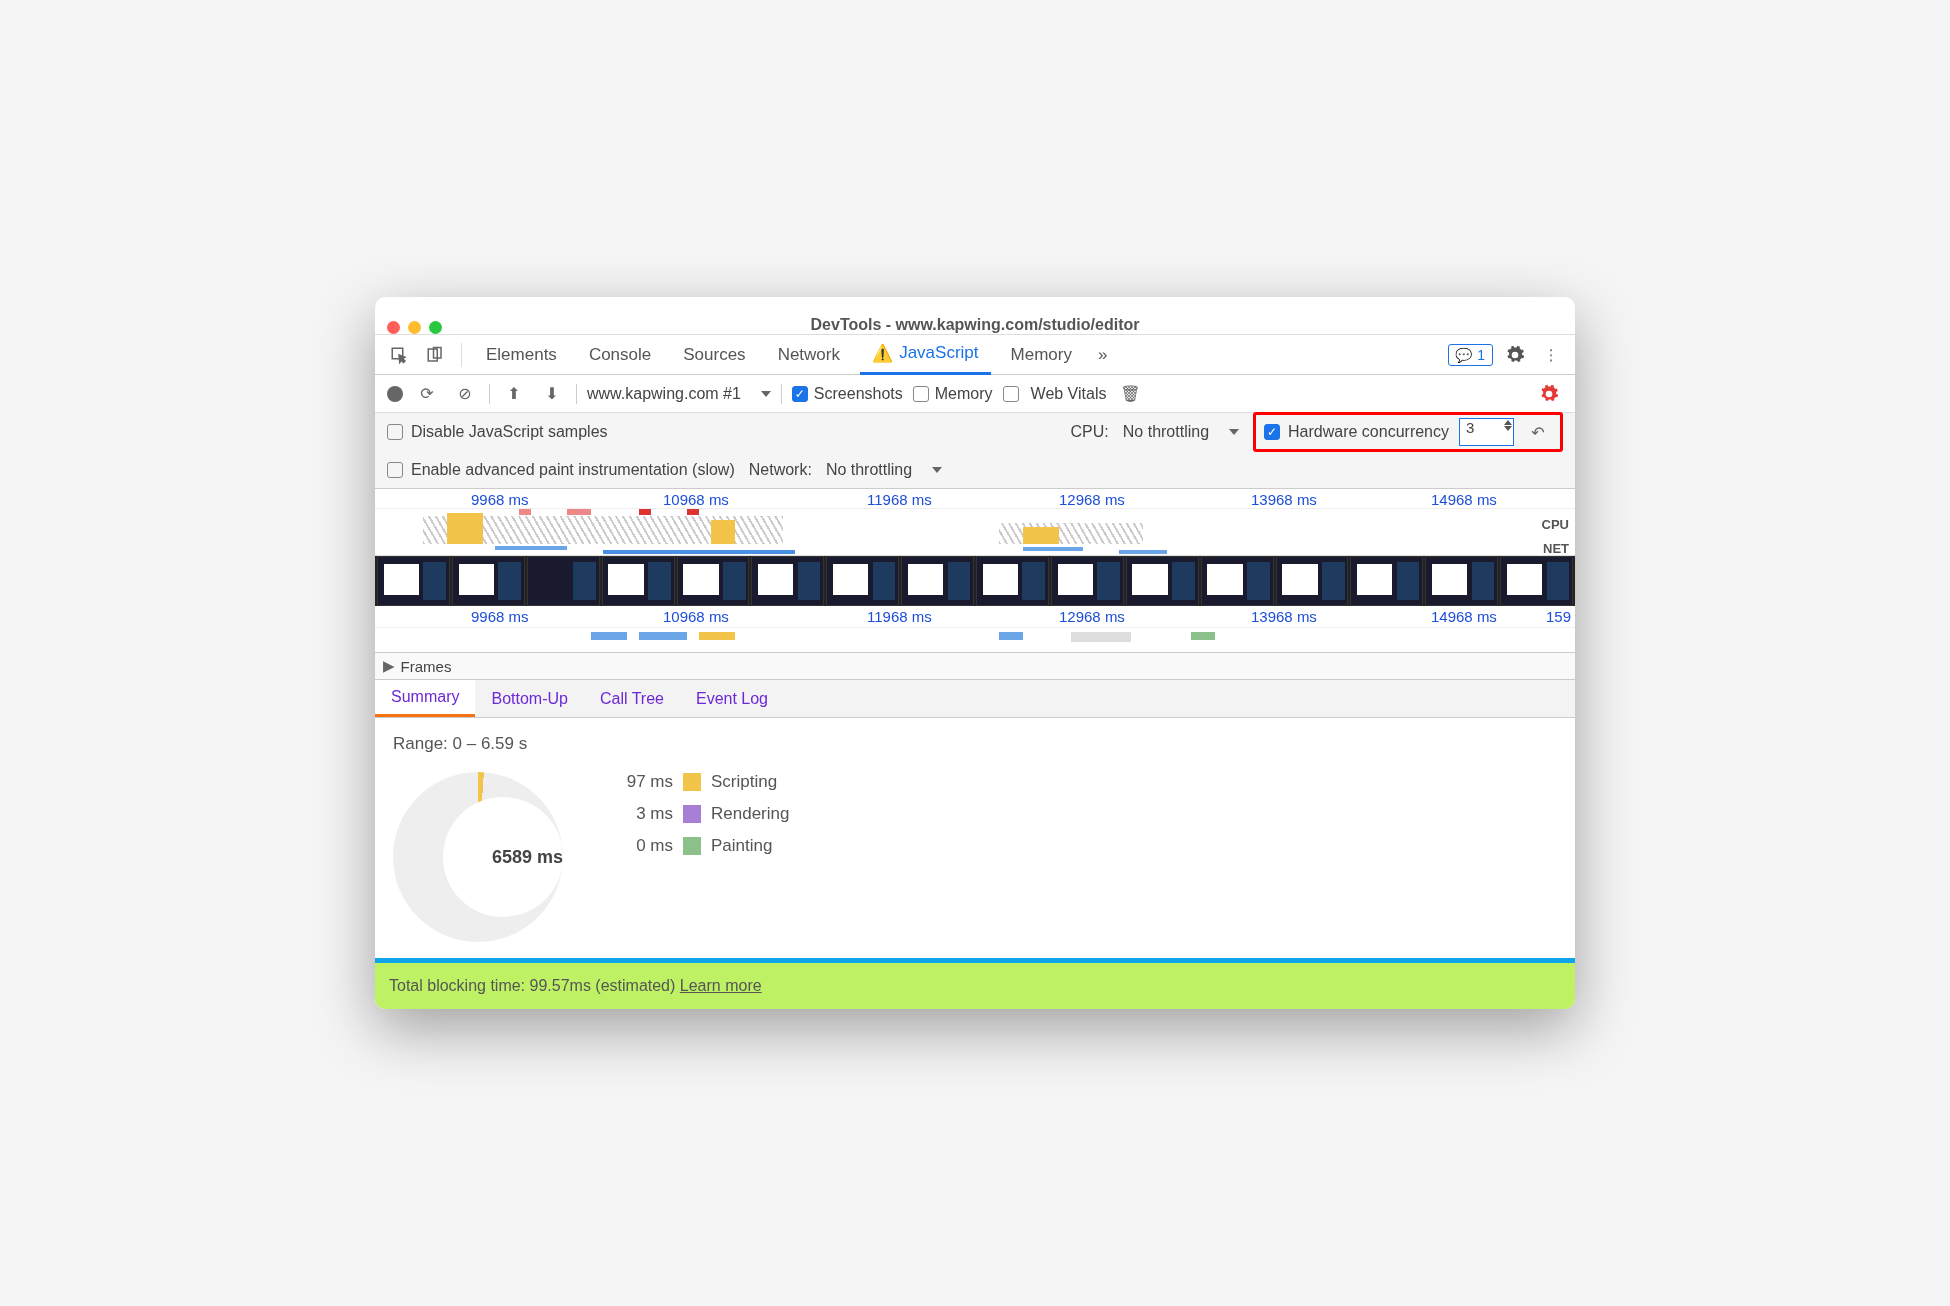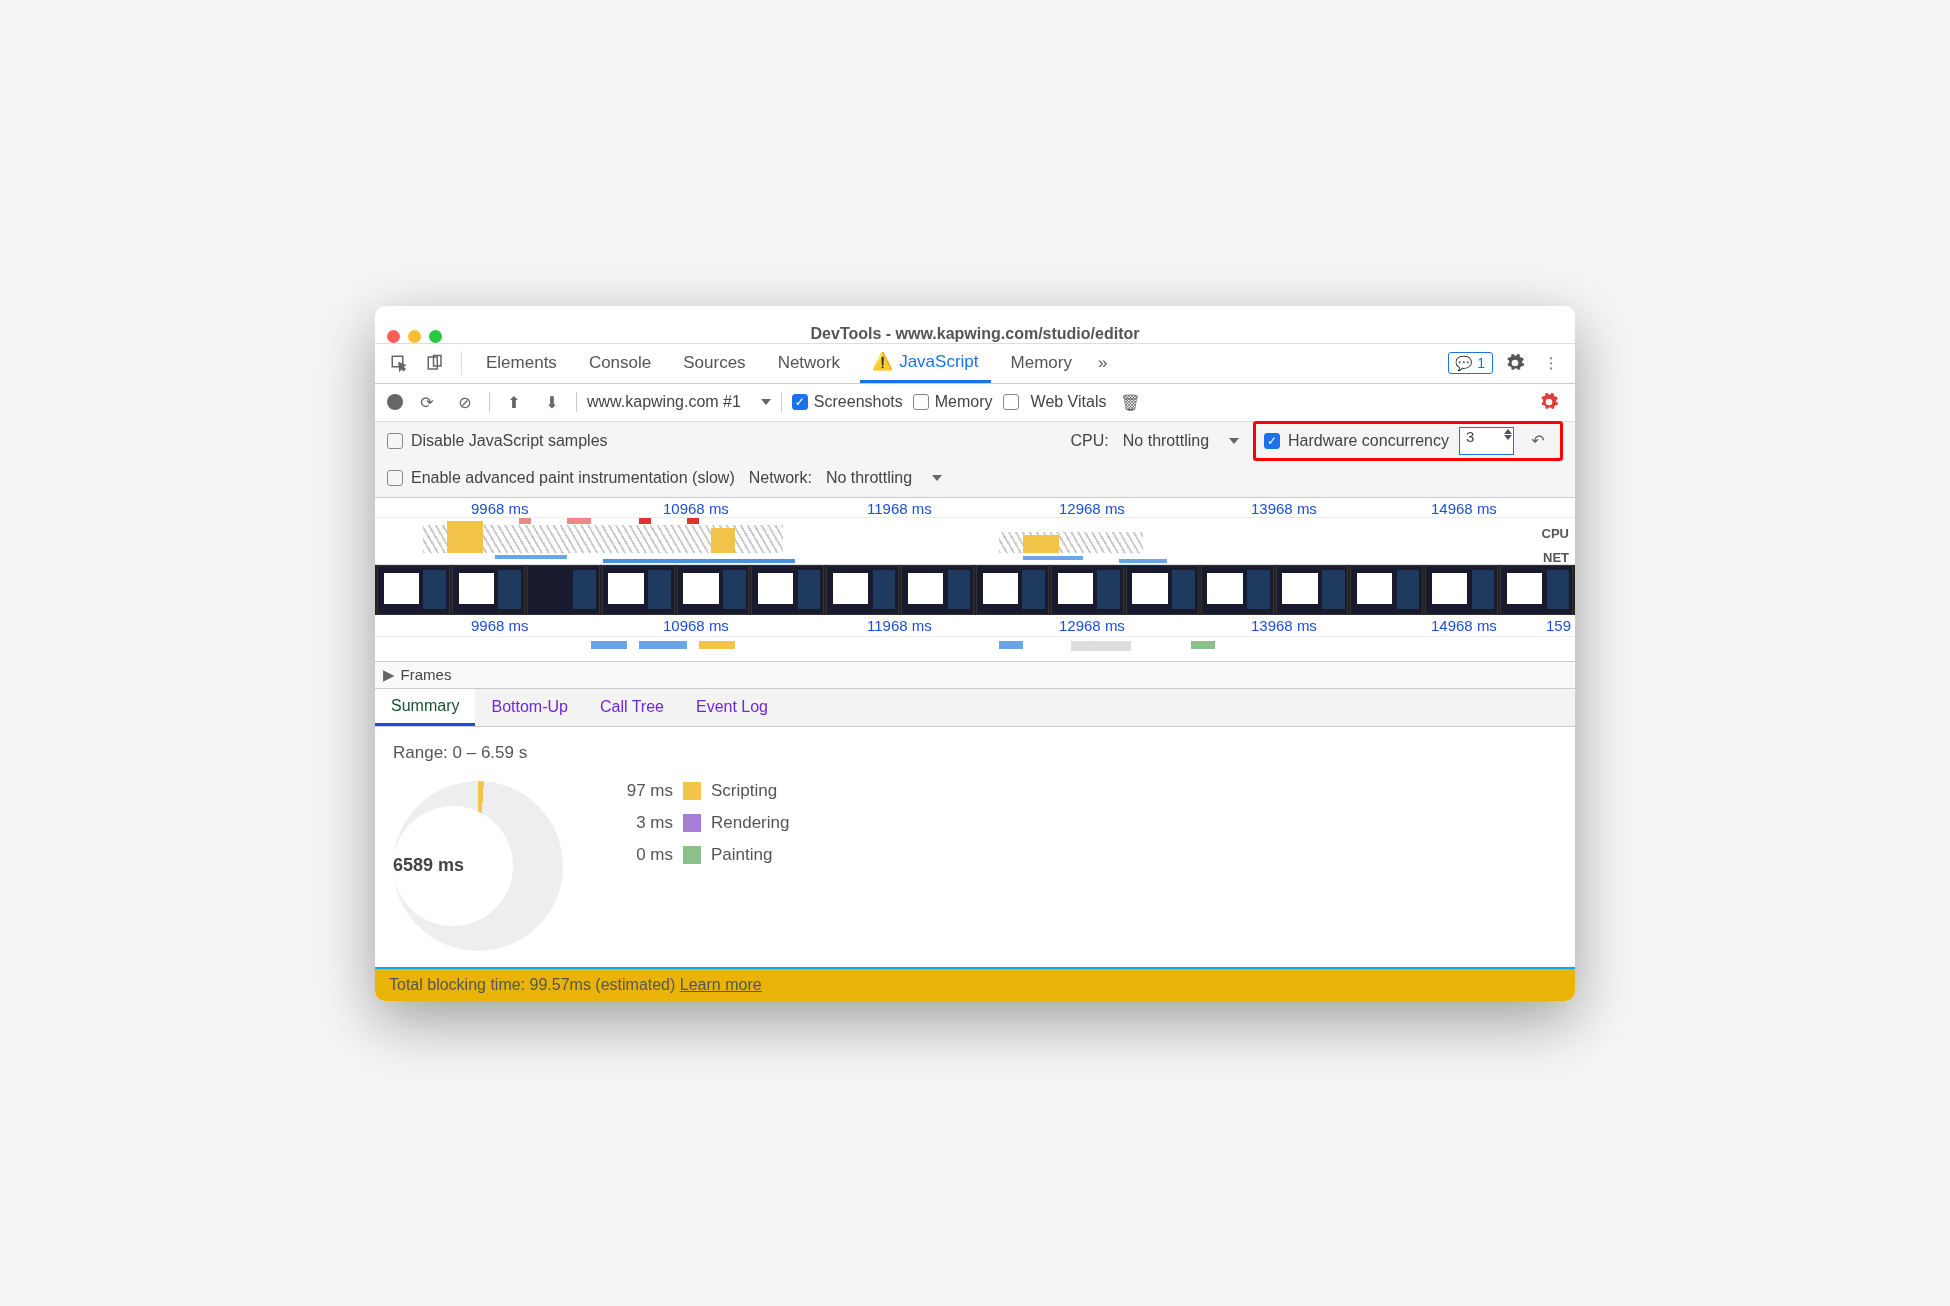--- a/index.html
+++ b/index.html
@@ -37,31 +37,31 @@
 .cpulabel{position:absolute;right:6px;top:8px;font-weight:700;font-size:13px;color:#555}
 .strips{height:50px;display:flex;gap:2px;padding:0 2px;background:#222}
 .strip{flex:1;background:#1a1a2e;position:relative;border:1px solid #333}
 .strip::after{content:"";position:absolute;left:8%;top:15%;width:50%;height:65%;background:#fff}
 .strip::before{content:"";position:absolute;right:4%;top:10%;width:32%;height:80%;background:#1e3a5f}
 .dark::after{display:none}
 .frames{height:28px;border-top:1px solid #ccc;border-bottom:1px solid #ccc;display:flex;align-items:center;padding:0 8px;font-size:15px;color:#444;background:#f9f9f9}
 .frames .arrow{margin-right:6px;color:#666}
 .subtabs{display:flex;height:38px;border-bottom:1px solid #ccc;background:#f3f3f3}
 .subtab{padding:0 16px;display:flex;align-items:center;font-size:16px;color:#6d28d9;cursor:pointer}
-.subtab.active{color:#14532d;border-bottom:3px solid #1d4ed8;background:#fff}
+.subtab.active{color:#6d28d9;border-bottom:3px solid #f97316;background:#fff}
 .summary{padding:16px 18px;font-size:17px;color:#555}
 .donutarea{display:flex;gap:50px;margin-top:18px;align-items:flex-start}
-.donut{width:170px;height:170px;border-radius:50%;background:conic-gradient(#f3c44a 0deg 4deg,#eee 4deg 360deg);display:flex;align-items:center;justify-content:flex-start;position:relative}
+.donut{width:170px;height:170px;border-radius:50%;background:conic-gradient(#f3c44a 0deg 4deg,#eee 4deg 360deg);display:flex;align-items:center;justify-content:flex-end;position:relative}
 .donut::after{content:"";position:absolute;width:120px;height:120px;background:#fff;border-radius:50%}
 .donut span{position:relative;z-index:1;font-weight:700;font-size:18px;color:#444}
 .legend{display:flex;flex-direction:column;gap:12px;font-size:17px;color:#555}
 .lrow{display:flex;align-items:center;gap:10px}
 .lval{width:60px;text-align:right}
 .lbox{width:18px;height:18px}
-.footer{border-top:2px solid #0ea5e9;padding:7px 14px;font-size:16px;color:#555;background:#eab308}
+.footer{border-top:5px solid #0ea5e9;padding:14px 14px;font-size:16px;color:#555;background:#bef264}
 .footer a{color:#555;text-decoration:underline}
 .hatch{background:repeating-linear-gradient(60deg,#ccc 0 2px,transparent 2px 6px)}
 .netrow{height:12px;position:relative;border-bottom:1px solid #ddd}
 .bar{position:absolute;height:4px;background:#6aa5e8}
 .scrolledge{height:24px;position:relative;background:#fff}
 </style>
 </head>
 <body>
 
 <div class="window">

